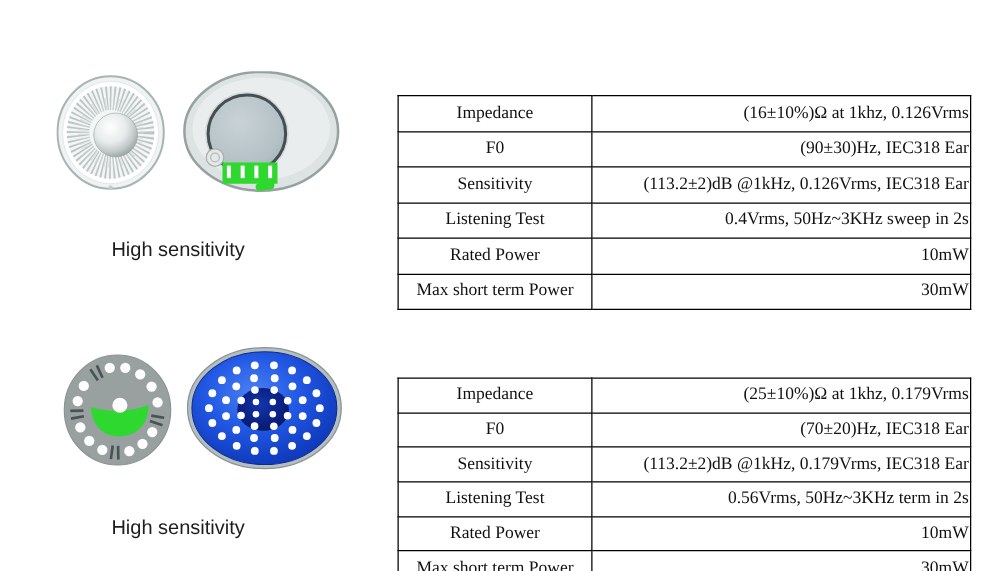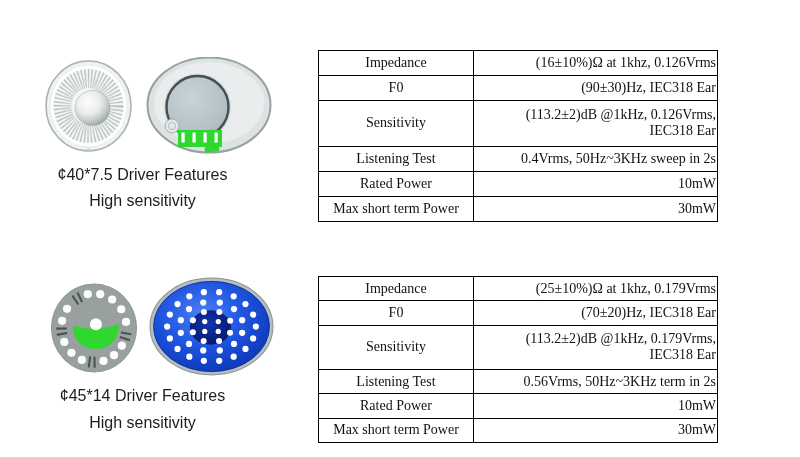--- a/index.html
+++ b/index.html
@@ -7,21 +7,21 @@
         font-family:"Liberation Sans",sans-serif;color:#1d1d1d;}
   .drv{position:absolute;}
   .caption{position:absolute;left:0;width:285px;text-align:center;
            font-family:"Liberation Sans",sans-serif;font-size:16px;color:#1d1d1d;
            white-space:nowrap;}
   #cap1a{top:166px;}
   #cap1b{top:192px;}
   #cap2a{top:387px;}
   #cap2b{top:414px;}
   table.spec{position:absolute;border-collapse:collapse;table-layout:fixed;
-             left:318px;width:400px;background:#ffffff;}
+             left:318px;width:459px;background:#ffffff;margin-top:26px;}
   #table1{top:50px;height:172px;}
   #table2{top:276px;height:167px;}
   table.spec td{border:1px solid #000;font-family:"Liberation Serif",serif;
                 font-size:14px;color:#111;vertical-align:middle;}
   td.param{width:150px;text-align:center;padding:0 2px;}
   td.value{padding-left:8px;text-align:right;}
 </style>
 </head>
 <body>
 
@@ -65,21 +65,20 @@
     <g>
       <rect x="32" y="73" width="44" height="17" fill="#2fd82f"></rect>
       <rect x="35.5" y="75.5" width="3.2" height="10" fill="#ffffff"></rect>
       <rect x="46.5" y="75.5" width="3.2" height="10" fill="#ffffff"></rect>
       <rect x="57.5" y="75.5" width="3.2" height="10" fill="#ffffff"></rect>
       <rect x="68.5" y="75.5" width="3.2" height="10" fill="#ffffff"></rect>
       <rect x="58.5" y="89" width="15" height="6" rx="3" fill="#2fd82f" transform="rotate(-8 66 92)"></rect>
     </g>
   </svg>
 
-  <div class="caption" id="cap1a">¢40*7.5 Driver Features</div>
   <div class="caption" id="cap1b">High sensitivity</div>
 
   <table class="spec" id="table1">
     <tbody>
       <tr>
         <td class="param">Impedance</td>
         <td class="value">(16±10%)Ω at 1khz, 0.126Vrms</td>
       </tr>
       <tr>
         <td class="param">F0</td>
@@ -201,21 +200,20 @@
         </g>
       <g>
           <circle cx="68.7" cy="44.1" r="2.6"></circle>
           <circle cx="55.3" cy="44.1" r="2.6"></circle>
           <circle cx="55.3" cy="53.9" r="2.6"></circle>
           <circle cx="68.7" cy="53.9" r="2.6"></circle>
         </g>
     </g>
   </svg>
 
-  <div class="caption" id="cap2a">¢45*14 Driver Features</div>
   <div class="caption" id="cap2b">High sensitivity</div>
 
   <table class="spec" id="table2">
     <tbody>
       <tr>
         <td class="param">Impedance</td>
         <td class="value">(25±10%)Ω at 1khz, 0.179Vrms</td>
       </tr>
       <tr>
         <td class="param">F0</td>

